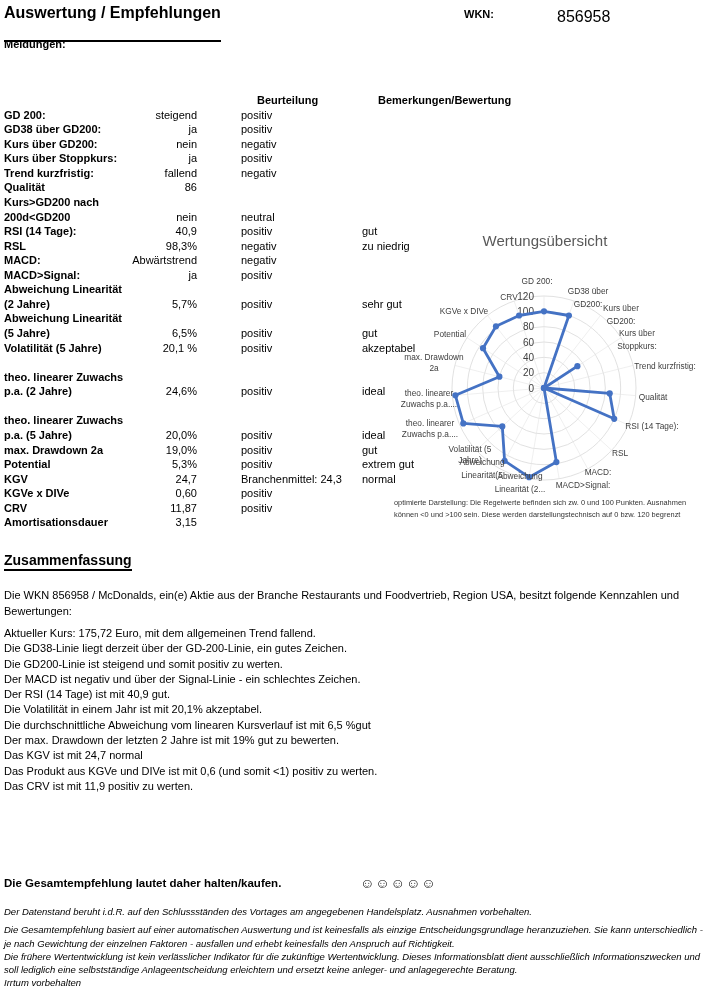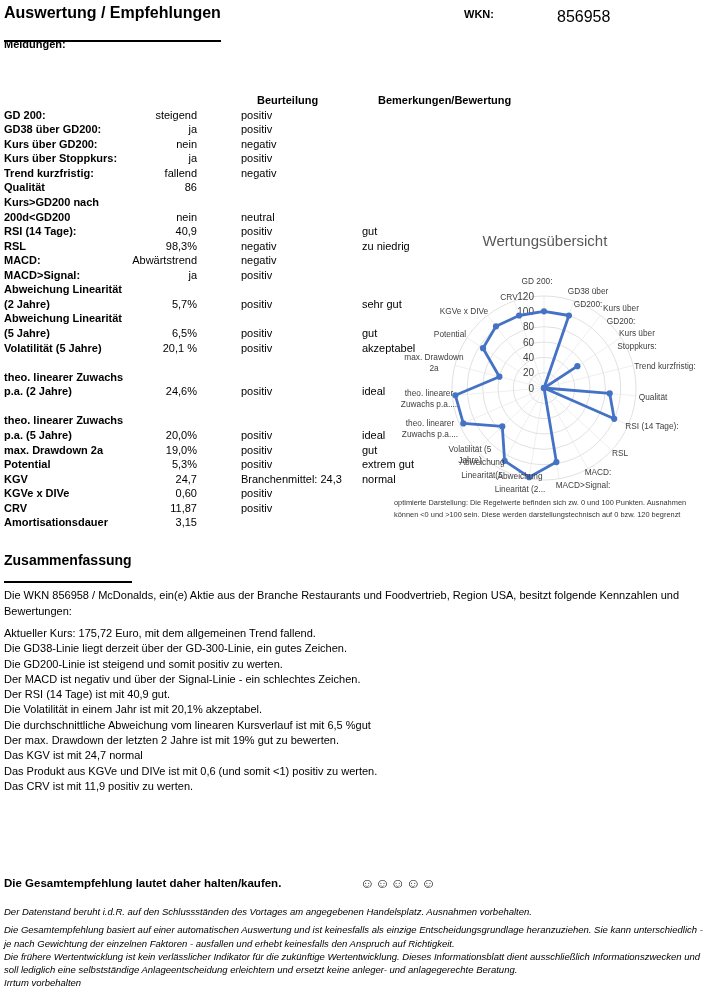--- a/index.html
+++ b/index.html
@@ -19,21 +19,21 @@
   .c-value{left:63px;width:130px;text-align:right;}
   .c-beu{left:237px;}
   .c-bem{left:358px;}
   .thead .c-beu,.thead .c-bem{font-weight:bold;padding-left:16px;}
 
   
   .radar-wrap{left:378px;top:226px;width:328px;height:312px;}
   .radar-caption{left:394px;top:497px;width:312px;font-size:7.4px;line-height:11.5px;color:#333;}
 
   
-  .sum-head{left:4px;top:552px;font-size:14px;font-weight:bold;border-bottom:2px solid #000;padding-bottom:13px;}
+  .sum-head{left:4px;top:552px;font-size:14px;font-weight:bold;border-bottom:2px solid #000;padding-bottom:1px;}
   .sum-intro{left:4px;top:588px;width:696px;font-size:11px;line-height:15.5px;}
   .sum-lines{left:4px;top:626px;width:700px;font-size:11px;line-height:15.3px;}
 
   
   .reco{left:4px;top:877px;font-size:11.5px;font-weight:bold;}
   .reco-symbols{left:360px;top:875px;font-size:14px;letter-spacing:1px;}
 
   
   .footer{left:4px;top:905px;width:700px;font-size:9.5px;font-style:italic;line-height:13.3px;}
   .footer p{margin:0;}
@@ -307,21 +307,21 @@
         <text x="131" y="74" text-anchor="middle" font-family="&quot;Liberation Sans&quot;,sans-serif" font-size="8.3" fill="#404040"><tspan x="131" dy="0">CRV</tspan></text>
         <text x="167" y="20" text-anchor="middle" font-family="&quot;Liberation Sans&quot;,sans-serif" font-size="15" fill="#595959">Wertungsübersicht</text>
       </svg>
   </div>
   <div class="abs radar-caption">optimierte Darstellung: Die Regelwerte befinden sich zw. 0 und 100 Punkten. Ausnahmen können &lt;0 und &gt;100 sein. Diese werden darstellungstechnisch auf 0 bzw. 120 begrenzt</div>
 
   <div class="abs sum-head">Zusammenfassung</div>
   <div class="abs sum-intro">Die WKN 856958 / McDonalds, ein(e) Aktie aus der Branche Restaurants und Foodvertrieb, Region USA, besitzt folgende Kennzahlen und Bewertungen:</div>
   <div class="abs sum-lines" id="summary-lines">
       <div>Aktueller Kurs: 175,72 Euro, mit dem allgemeinen Trend fallend.</div>
-      <div>Die GD38-Linie liegt derzeit über der GD-300-Linie, ein gutes Zeichen.</div>
+      <div>Die GD38-Linie liegt derzeit über der GD-200-Linie, ein gutes Zeichen.</div>
       <div>Die GD200-Linie ist steigend und somit positiv zu werten.</div>
       <div>Der MACD ist negativ und über der Signal-Linie - ein schlechtes Zeichen.</div>
       <div>Der RSI (14 Tage) ist mit 40,9 gut.</div>
       <div>Die Volatilität in einem Jahr ist mit 20,1% akzeptabel.</div>
       <div>Die durchschnittliche Abweichung vom linearen Kursverlauf ist mit 6,5 %gut</div>
       <div>Der max. Drawdown der letzten 2 Jahre ist mit  19% gut zu bewerten.</div>
       <div>Das KGV ist mit 24,7 normal</div>
       <div>Das Produkt aus KGVe und DIVe ist mit 0,6 (und somit &lt;1) positiv zu werten.</div>
       <div>Das CRV ist mit 11,9 positiv zu werten.</div>
     </div>

